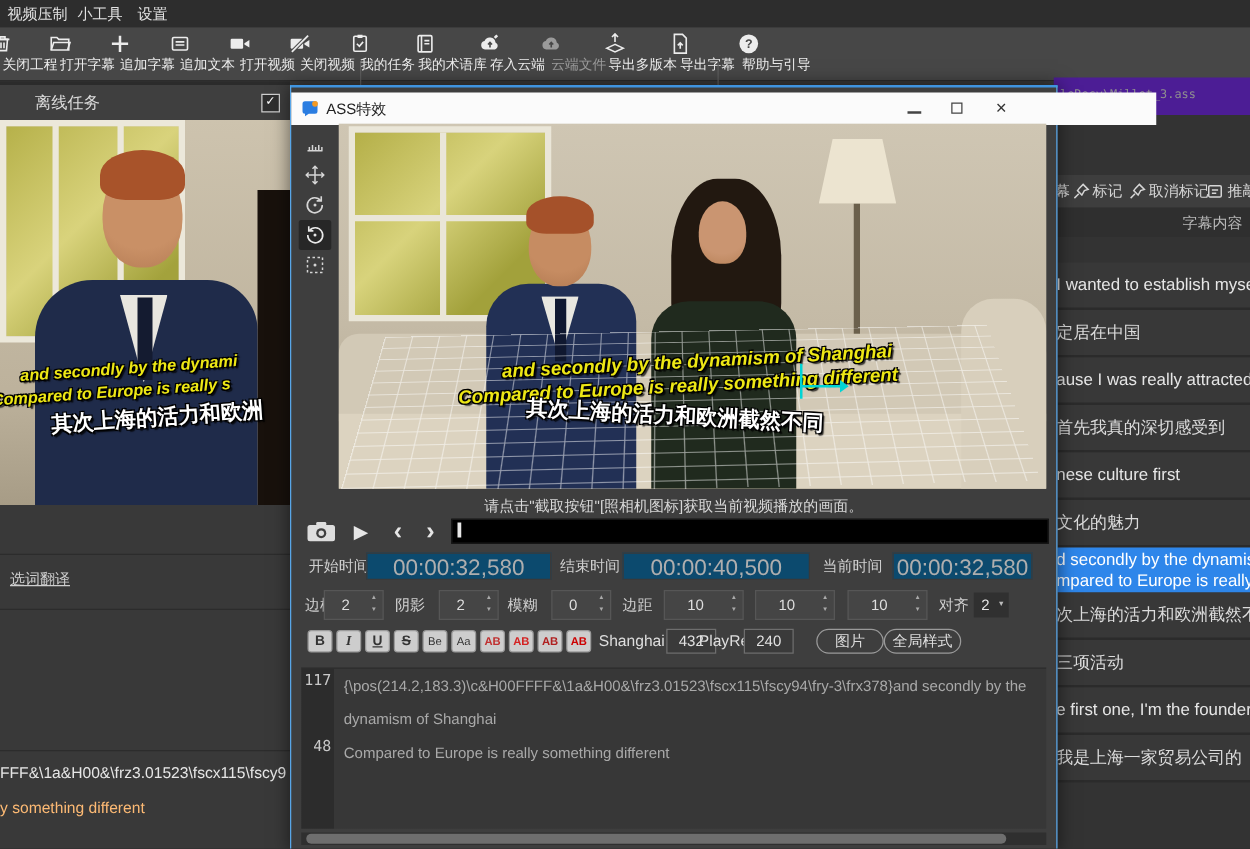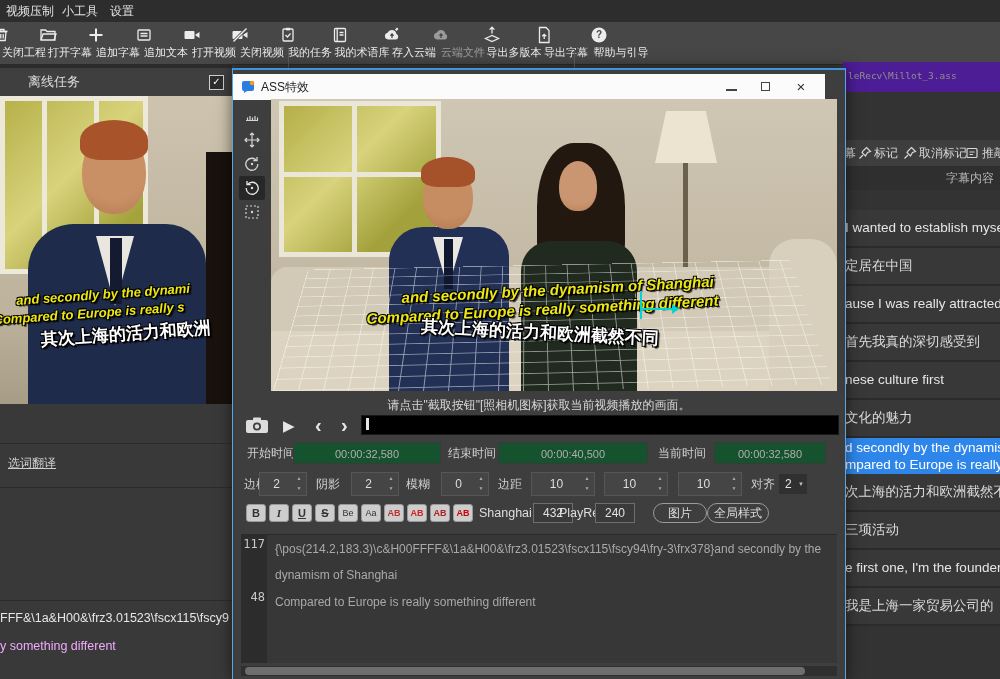--- a/index.html
+++ b/index.html
@@ -50,21 +50,21 @@
     text-shadow:-1px -1px 0 #000,1px -1px 0 #000,-1px 1px 0 #000,1px 1px 0 #000,2px 2px 1px rgba(0,0,0,.8);}
   .sub-zh{white-space:nowrap;font-weight:bold;color:#ffffff;
     text-shadow:-1px -1px 0 #000,1px -1px 0 #000,-1px 1px 0 #000,1px 1px 0 #000,2px 2px 1px rgba(0,0,0,.8);}
   .lv-en1{left:18px;top:8px;font-size:13px;}
   .lv-en2{left:-6px;top:26px;font-size:13px;}
   .lv-zh{left:40px;top:45px;font-size:17px;}
   .lbelow{left:0;top:404px;width:232px;height:275px;background:#393939;}
   .ldiv1{left:0;top:443px;width:232px;height:1px;background:#2c2c2c;}
   .lword{left:8px;top:455px;font-size:12px;color:#cfcfcf;}
   .lfrag1{left:0;top:611px;font-size:12.5px;color:#e6e6e6;white-space:nowrap;}
-  .lfrag2{left:0;top:639px;font-size:12.5px;color:#f0abfc;white-space:nowrap;}
+  .lfrag2{left:0;top:639px;font-size:12.5px;color:#fdba74;white-space:nowrap;}
 
   
   .rtop{left:843px;top:62px;width:157px;height:30px;background:#4c1d95;}
   .rpath{left:848px;top:70px;font-family:"DejaVu Sans Mono",monospace;font-size:9.5px;color:#8f8f8f;white-space:nowrap;}
   .rgap{left:843px;top:92px;width:157px;height:48px;background:#333333;}
   .rtoolbar{left:843px;top:140px;width:157px;height:26px;background:#3e3e3e;}
   .rtb-item{top:0;height:26px;line-height:26px;color:#d6d6d6;font-size:12px;white-space:nowrap;}
   .rtb-icon{top:6px;width:14px;height:14px;}
   .rt-partial{left:1px;}
   .rt-pin1{left:15px;} .rt-mark{left:31px;}
@@ -78,21 +78,21 @@
     line-height:36px;white-space:nowrap;overflow:hidden;padding-left:2px;
     color:#e6e6e6;font-size:13.5px;}
   .rrow.zh{color:#dcdcdc;}
   .rsel{box-sizing:border-box;height:36px;background:#2e86ea;color:#ffffff;font-size:13.5px;
     line-height:17px;white-space:nowrap;overflow:hidden;padding:1px 0 0 2px;}
 
   
   .dialog{left:232px;top:68px;width:612px;height:611px;background:#3e3e3e;
     border:1px solid #58a6e8;border-top:2px solid #3f94e0;box-sizing:content-box;
     box-shadow:0 0 14px rgba(0,0,0,.55);}
-  .dtitle{left:0;top:4px;width:592px;height:26px;background:#fbfbfb;}
+  .dtitle{left:0;top:4px;width:692px;height:26px;background:#fbfbfb;}
   .dapp-icon{left:8px;top:6px;width:14px;height:14px;}
   .dtitle-text{left:28px;top:0;height:26px;line-height:26px;font-size:12px;color:#222222;}
   .dwin-btn{top:3px;width:28px;height:20px;text-align:center;color:#333;}
   .dmin{left:484px;} .dmax{left:519px;} .dclose{left:554px;font-size:15px;line-height:20px;}
   .dmin-glyph{left:9px;top:12px;width:11px;height:2px;background:#444;position:absolute;}
   .dmax-glyph{left:9px;top:5px;width:9px;height:9px;border:1.5px solid #444;position:absolute;box-sizing:border-box;}
 
   .dstrip-btn{left:6px;width:26px;height:24px;border-radius:2px;color:#d5d5d5;}
   .dstrip-btn.sel{background:#272727;}
   .dsb0{top:34px;} .dsb1{top:58px;} .dsb2{top:82px;} .dsb3{top:106px;} .dsb4{top:130px;}
@@ -136,22 +136,22 @@
   .dhint{left:0;top:327px;width:612px;text-align:center;font-size:12px;color:#d8d8d8;}
   .dctrl-btn{top:346px;color:#e6e6e6;}
   .dcam{left:12px;width:28px;height:20px;}
   .dplay{left:50px;font-size:15px;line-height:20px;}
   .dprev{left:82px;font-size:20px;font-weight:bold;line-height:18px;}
   .dnext{left:108px;font-size:20px;font-weight:bold;line-height:18px;}
   .dseek{left:128px;top:345px;width:476px;height:18px;background:#000;border:1px solid #181818;}
   .dseek-cursor{left:4px;top:2px;width:3px;height:12px;background:#e8e8e8;position:absolute;}
 
   .dtlabel{top:372px;height:22px;line-height:22px;font-size:12px;color:#cfcfcf;}
-  .dtfield{top:372px;height:22px;line-height:22px;background:#14532d;border:1px solid #3a3a3a;
-    box-sizing:border-box;text-align:center;font-size:11px;color:#aeaeae;}
+  .dtfield{top:372px;height:22px;line-height:22px;background:#0c4a6e;border:1px solid #3a3a3a;
+    box-sizing:border-box;text-align:center;font-size:18px;color:#aeaeae;}
   .dtl1{left:14px;} .dtf1{left:60px;width:148px;}
   .dtl2{left:215px;} .dtf2{left:265px;width:150px;}
   .dtl3{left:425px;} .dtf3{left:481px;width:112px;}
 
   .dnlabel{top:402px;height:24px;line-height:24px;font-size:12px;color:#cfcfcf;}
   .spin{top:402px;height:24px;background:#454545;border:1px solid #565656;box-sizing:border-box;}
   .spin .sval{position:absolute;left:0;top:0;right:13px;height:22px;line-height:22px;text-align:center;
     font-size:12px;color:#dedede;}
   .spin .sarr{position:absolute;right:1px;top:0;width:12px;height:22px;color:#aaaaaa;font-size:5px;
     text-align:center;line-height:10px;}

